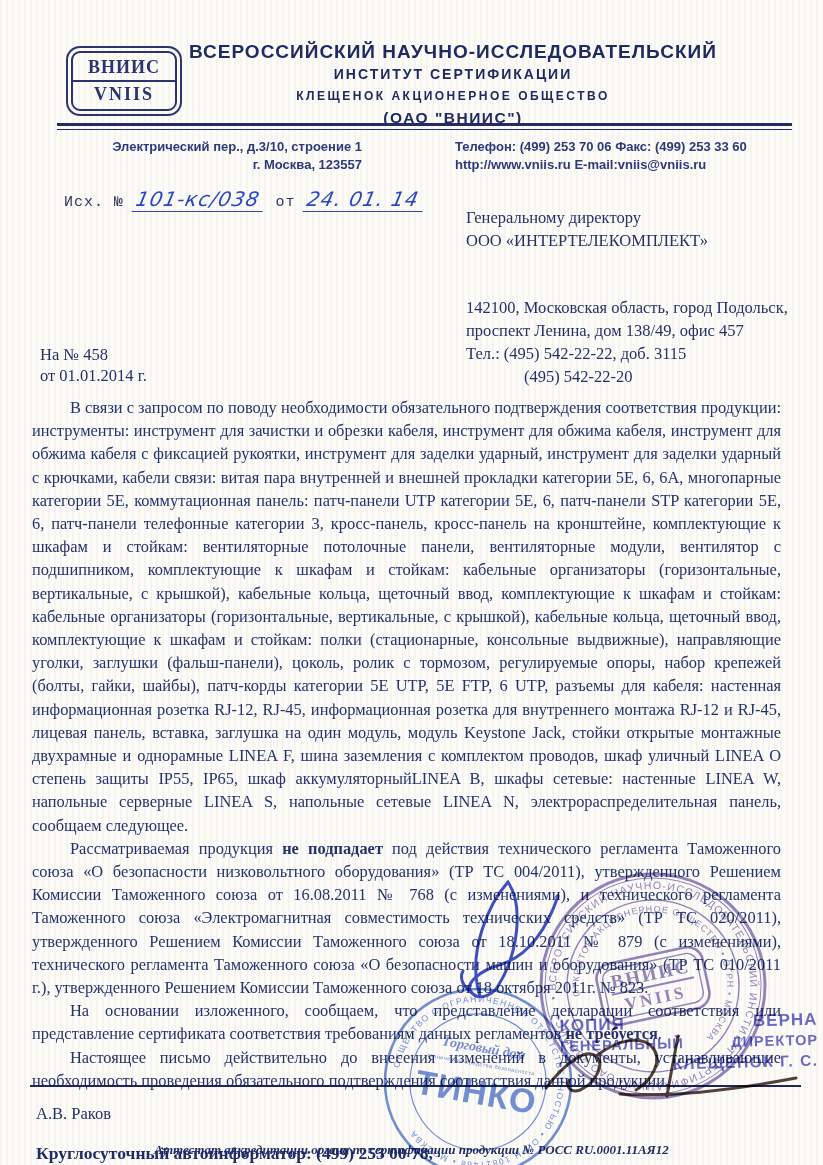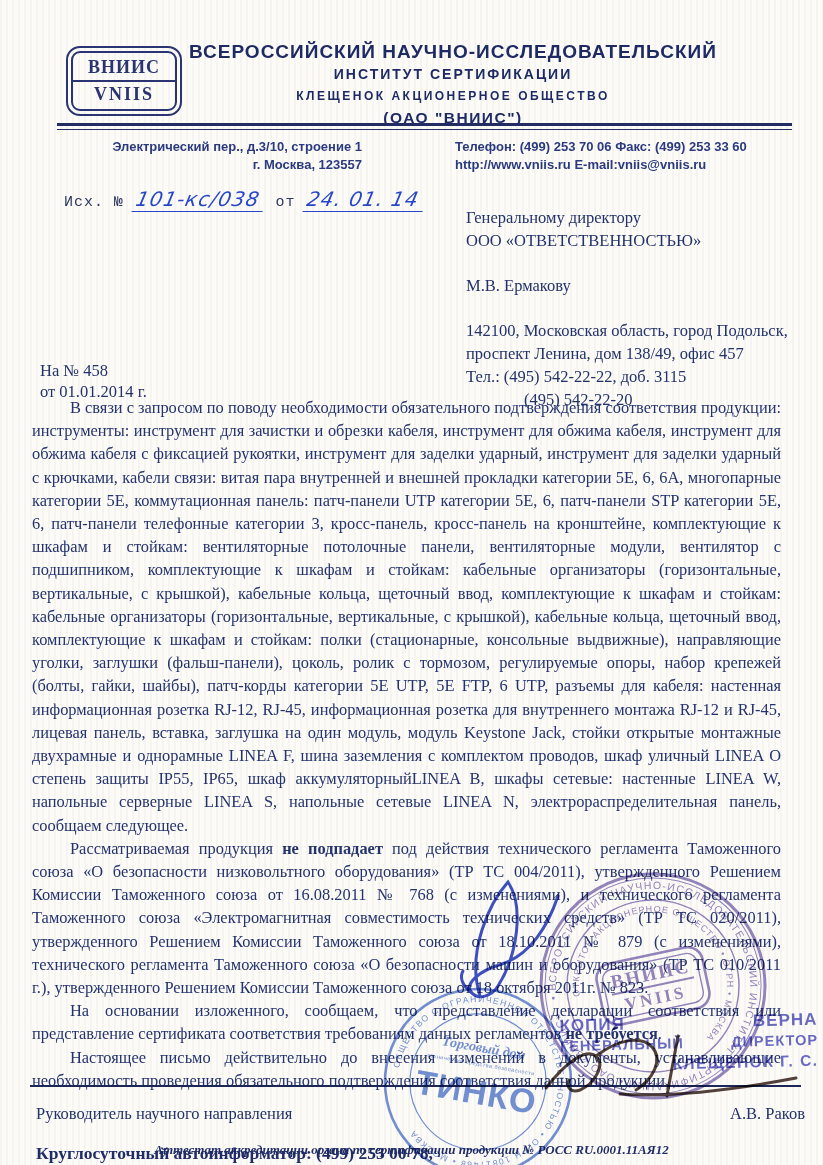--- a/index.html
+++ b/index.html
@@ -59,21 +59,21 @@
     font-family:"DejaVu Sans",sans-serif;font-style:italic;font-size:20px;
     color:#2847c8;transform:skewX(-12deg);
     border-bottom:1.6px solid #2847c8;
     padding:0 6px 1px 2px;line-height:22px;
   }
   
   .recipient{position:absolute;left:430px;top:206px;font-size:16.5px;line-height:23px;margin-left:36px;}
   .recipient .gap{height:22px;}
   .recipient .indent{padding-left:58px;}
   
-  .ref{position:absolute;left:40px;top:360px;font-size:16.5px;line-height:21px;}
+  .ref{position:absolute;left:40px;top:344px;font-size:16.5px;line-height:21px;}
   
   .body-text{
     position:relative;margin:396px 42px 0 32px;
     font-size:16.4px;line-height:23.2px;text-align:justify;color:#24336d;
   }
   .body-text p{margin:0;text-indent:38px;}
   
   .sig-row{display:flex;justify-content:space-between;margin:12px 18px 0 36px;font-size:16.5px;}
   .info-block{margin:16px 0 0 36px;font-weight:bold;font-size:17.5px;line-height:27px;color:#1f2c66;}
   
@@ -127,44 +127,42 @@
 
   <div class="outgoing">
     <span>Исх. №</span>
     <span class="hand">101-кс/038</span>
     <span>от</span>
     <span class="hand">24. 01. 14</span>
   </div>
 
   <div class="recipient">
     <div>Генеральному директору</div>
-    <div>ООО «ОТВЕТСТВЕННОСТЬЮ»</div>
+    <div>ООО «ИНТЕРТЕЛЕКОМПЛЕКТ»</div>
     <div class="gap"></div>
-    <div>М.В. Ермакову</div>
     <div class="gap"></div>
     <div>142100, Московская область, город Подольск,</div>
     <div>проспект Ленина, дом 138/49, офис 457</div>
     <div>Тел.: (495) 542-22-22, доб. 3115</div>
     <div class="indent">(495) 542-22-20</div>
   </div>
 
   <div class="ref">
     <div>На № 458</div>
     <div>от 01.01.2014 г.</div>
   </div>
 
   <div class="body-text">
     <p>В связи с запросом по поводу необходимости обязательного подтверждения соответствия продукции: инструменты: инструмент для зачистки и обрезки кабеля, инструмент для обжима кабеля, инструмент для обжима кабеля с фиксацией рукоятки, инструмент для заделки ударный, инструмент для заделки ударный с крючками, кабели связи: витая пара внутренней и внешней прокладки категории 5Е, 6, 6А, многопарные категории 5Е, коммутационная панель: патч-панели UTP категории 5Е, 6, патч-панели STP категории 5Е, 6, патч-панели телефонные категории 3, кросс-панель, кросс-панель на кронштейне, комплектующие к шкафам и стойкам: вентиляторные потолочные панели, вентиляторные модули, вентилятор с подшипником, комплектующие к шкафам и стойкам: кабельные организаторы (горизонтальные, вертикальные, с крышкой), кабельные кольца, щеточный ввод, комплектующие к шкафам и стойкам: кабельные организаторы (горизонтальные, вертикальные, с крышкой), кабельные кольца, щеточный ввод, комплектующие к шкафам и стойкам: полки (стационарные, консольные выдвижные), направляющие уголки, заглушки (фальш-панели), цоколь, ролик с тормозом, регулируемые опоры, набор крепежей (болты, гайки, шайбы), патч-корды категории 5Е UTP, 5Е FTP, 6 UTP, разъемы для кабеля: настенная информационная розетка RJ-12, RJ-45, информационная розетка для внутреннего монтажа RJ-12 и RJ-45, лицевая панель, вставка, заглушка на один модуль, модуль Keystone Jack, стойки открытые монтажные двухрамные и однорамные LINEA F, шина заземления с комплектом проводов, шкаф уличный LINEA O степень защиты IP55, IP65, шкаф аккумуляторныйLINEA B, шкафы сетевые: настенные LINEA W, напольные серверные LINEA S, напольные сетевые LINEA N, электрораспределительная панель, сообщаем следующее.</p>
     <p><span>Рассматриваемая продукция </span><b>не подпадает</b><span> под действия технического регламента Таможенного союза «О безопасности низковольтного оборудования» (ТР ТС 004/2011), утвержденного Решением Комиссии Таможенного союза от 16.08.2011 № 768 (с изменениями), и технического регламента Таможенного союза «Электромагнитная совместимость технических средств» (ТР ТС 020/2011), утвержденного Решением Комиссии Таможенного союза от 18.10.2011 № 879 (с изменениями), технического регламента Таможенного союза «О безопасности машин и оборудования» (ТР ТС 010/2011 г.), утвержденного Решением Комиссии Таможенного союза от 18 октября 2011г. № 823.</span></p>
     <p><span>На основании изложенного, сообщаем, что представление декларации соответствия или представление сертификата соответствия требованиям данных регламентов </span><b>не требуется</b><span>.</span></p>
     <p>Настоящее письмо действительно до внесения изменений в документы, устанавливающие необходимость проведения обязательного подтверждения соответствия данной продукции.</p>
   </div>
 
   <div class="sig-row">
-    <span>Руководитель научного направления</span>
     <span>А.В. Раков</span>
   </div>
 
   <div class="info-block">
     <div>Круглосуточный автоинформатор: (499) 253 00 78,</div>
 
   </div>
 
   <div class="footer-rule"></div>
   <div class="footer-text">

